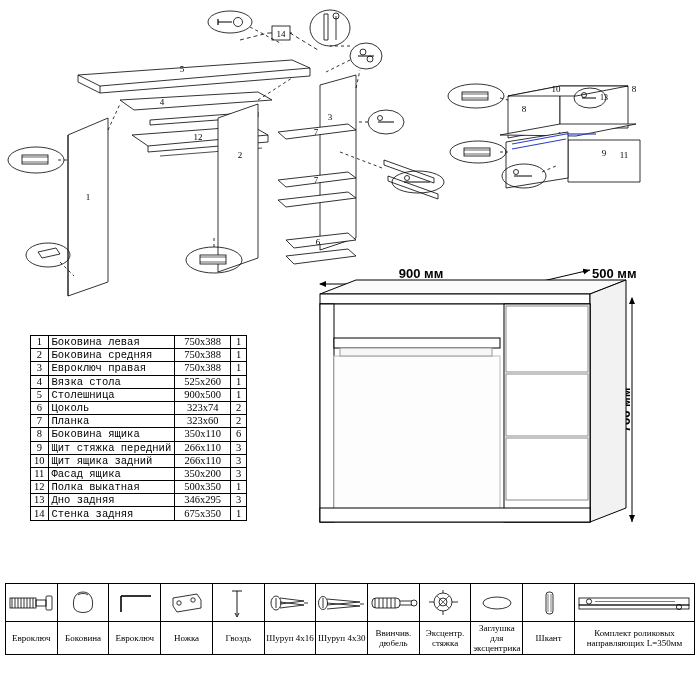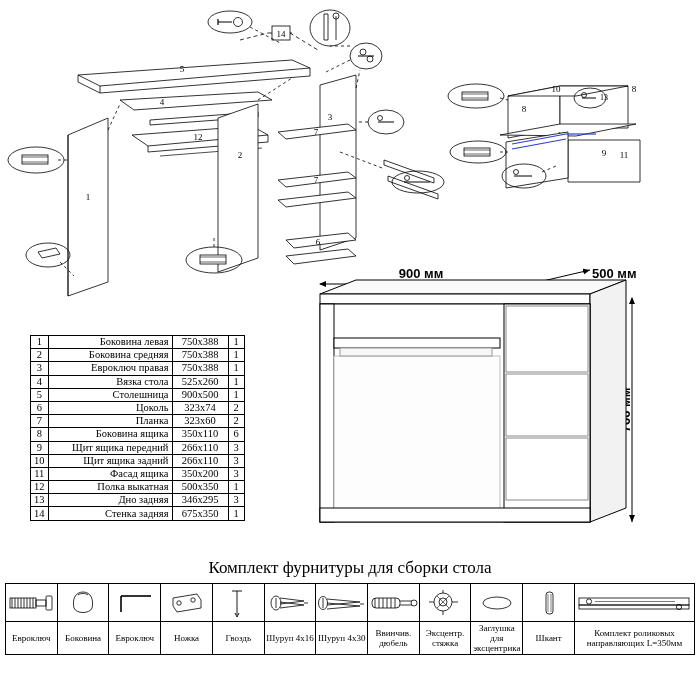--- a/index.html
+++ b/index.html
@@ -24,21 +24,21 @@
     font-family:"Liberation Serif", serif;
   }
   .parts-table td {
     border:1px solid #000;
     padding:0 3px;
     height:13.2px;
     line-height:12px;
     white-space:nowrap;
   }
   .parts-table td.num { text-align:center; width:14px; }
-  .parts-table td.nm  { text-align:right; width:124px; }
+  .parts-table td.nm  { text-align:left; width:124px;font-family:Liberation Mono, monospace; }
   .parts-table td.dim { text-align:center; width:56px;margin-left:24px; }
   .parts-table td.qty { text-align:center; width:16px; }
 
   
   .kit-title {
     position:absolute;
     left:0; right:0; top:558px;
     text-align:center;
     font-size:17px;
     font-family:"Liberation Serif", serif;
@@ -310,21 +310,21 @@
           <td class="qty">2</td>
         </tr>
         <tr>
           <td class="num">8</td>
           <td class="nm">Боковина ящика</td>
           <td class="dim">350х110</td>
           <td class="qty">6</td>
         </tr>
         <tr>
           <td class="num">9</td>
-          <td class="nm">Щит ящика передний</td>
+          <td class="nm">Щит стяжка передний</td>
           <td class="dim">266х110</td>
           <td class="qty">3</td>
         </tr>
         <tr>
           <td class="num">10</td>
           <td class="nm">Щит ящика задний</td>
           <td class="dim">266х110</td>
           <td class="qty">3</td>
         </tr>
         <tr>
@@ -347,21 +347,20 @@
         </tr>
         <tr>
           <td class="num">14</td>
           <td class="nm">Стенка задняя</td>
           <td class="dim">675х350</td>
           <td class="qty">1</td>
         </tr>
       </tbody>
   </table>
 
-  <div class="kit-title">Комплект фурнитуры для сборки стола</div>
   <table class="kit">
     <tbody>
       <tr class="pic" id="kit-pics">
           <td>
             <svg width="50" height="30">
               <g fill="none" stroke="#000" stroke-width="0.8">
                 <rect x="4" y="10" width="26" height="10"></rect>
                 <path d="M6,10 l0,10 M9,10 l0,10 M12,10 l0,10 M15,10 l0,10 M18,10 l0,10 M21,10 l0,10 M24,10 l0,10 M27,10 l0,10"></path>
                 <rect x="30" y="12" width="10" height="6"></rect>
                 <rect x="40" y="8" width="6" height="14" rx="1"></rect>

